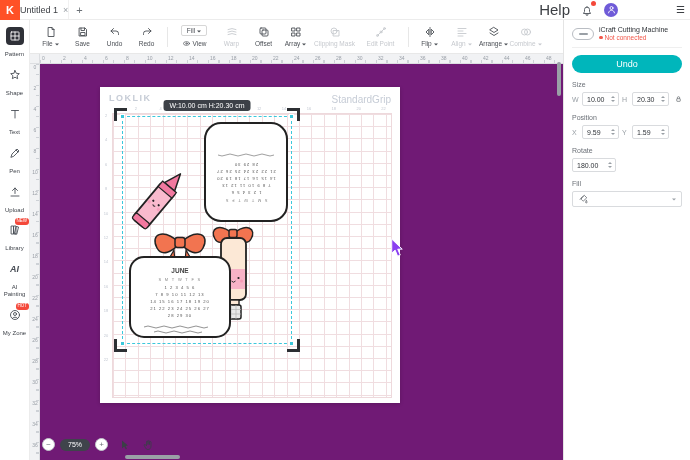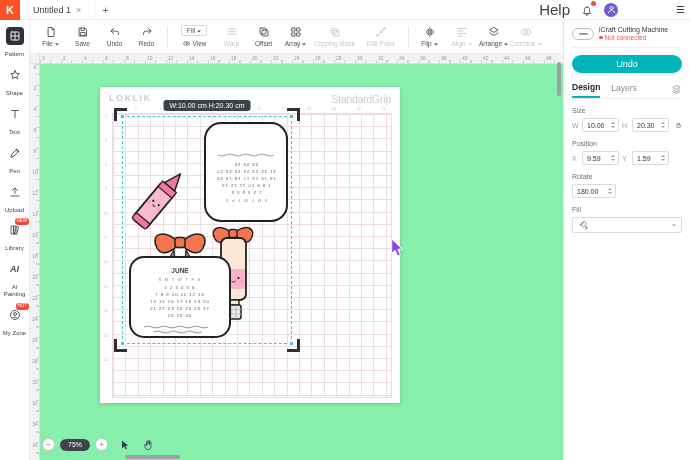--- a/index.html
+++ b/index.html
@@ -2,21 +2,21 @@
 <html><head>
 <meta charset="utf-8">
 <style>
   * { margin:0; padding:0; box-sizing:border-box; }
   body { background:#d8dadd; font-family:"Liberation Sans","DejaVu Sans",sans-serif; }
   .app { width:690px; height:460px; background:#fff; position:relative; overflow:hidden; color:#333; }
 
   
   .titlebar { height:20px; display:flex; align-items:center; background:#fff; border-bottom:1px solid #ececec; }
   .logo { width:20px; height:20px; background:#ff5126; color:#fff; display:flex; align-items:center; justify-content:center; font-size:11px; font-weight:bold; flex:none; }
-  .tab { display:flex; align-items:center; gap:5px; padding:0 13px; font-size:9px; color:#3c3f44; height:100%; border-right:1px solid #f1f1f1; }
+  .tab { display:flex; align-items:center; gap:5px; padding:0 0; font-size:9px; color:#3c3f44; height:100%; border-right:1px solid #f1f1f1; }
   .tab-close { color:#9aa0a6; font-size:9px; }
   .newtab { font-size:11px; color:#6b7076; padding:0 7px; }
   .tb-spacer { flex:1; }
   .help { font-size:15px; color:#3c3f44; margin-right:11px; }
   .bell { position:relative; width:13px; height:13px; color:#4a4f57; margin-right:10px; }
   .bell-dot { position:absolute; top:-2px; right:-2px; width:5px; height:5px; border-radius:50%; background:#f4483a; }
   .avatar { width:14px; height:14px; border-radius:50%; background:#6f5bd8; display:flex; align-items:center; justify-content:center; color:#fff; flex:none; }
   .menu-btn { font-size:10px; color:#3c3f44; margin-left:58px; margin-right:5px; }
 
   
@@ -40,21 +40,21 @@
   .tlabel { font-size:6.5px; white-space:nowrap; display:flex; align-items:center; }
   .ic { width:12px; height:12px; fill:none; stroke:currentColor; stroke-width:1.8; stroke-linecap:round; stroke-linejoin:round; }
   .ic-s { width:9px; height:9px; }
   .caret { width:0; height:0; border:2.5px solid transparent; border-top-color:currentColor; margin-left:2px; transform:translateY(1.5px); }
   .tdivider { width:1px; height:20px; background:#e7e7e7; margin:0 4px; flex:none; }
   .fillview { display:flex; flex-direction:column; align-items:center; gap:3px; width:42px; flex:none; }
   .fill-select { border:1px solid #d7d7d7; border-radius:2px; font-size:6.5px; padding:1px 5px; display:flex; align-items:center; color:#4b4f55; }
   .view-item { font-size:6.5px; color:#4b4f55; display:flex; align-items:center; gap:2px; }
 
   
-  .canvas { flex:1; position:relative; background:#86efac; overflow:hidden; }
+  .canvas { flex:1; position:relative; background:#701a75; overflow:hidden; }
   .ruler-corner { position:absolute; top:0; left:0; width:10px; height:10px; background:#f1f2f4; border-right:1px solid #dcdee1; border-bottom:1px solid #dcdee1; z-index:3; }
   .ruler-top { position:absolute; top:0; left:10px; right:0; height:10px; background:#f1f2f4; border-bottom:1px solid #dcdee1; display:flex; overflow:hidden; z-index:2;
     background-image:repeating-linear-gradient(to right,#cdd1d6 0 1px,transparent 1px 10.5px); background-size:100% 3px; background-position:left bottom; background-repeat:no-repeat; }
   .ruler-top span { width:21px; flex:none; font-size:5px; color:#989ea6; line-height:9px; padding-left:2px; }
   .ruler-left { position:absolute; top:10px; left:0; bottom:0; width:10px; background:#f1f2f4; border-right:1px solid #dcdee1; display:flex; flex-direction:column; overflow:hidden; z-index:2;
     background-image:repeating-linear-gradient(to bottom,#cdd1d6 0 1px,transparent 1px 10.5px); background-size:3px 100%; background-position:right top; background-repeat:no-repeat; }
   .ruler-left span { height:21px; flex:none; font-size:5px; color:#989ea6; text-align:center; width:10px; }
 
   .mat { position:absolute; left:70px; top:33px; width:300px; height:316px; background:#fff; box-shadow:0 1px 4px rgba(0,0,0,.18); }
   .mat-brand { position:absolute; top:6px; left:9px; font-size:9px; font-weight:bold; letter-spacing:1.5px; color:#c6ccd6; }
@@ -553,29 +553,20 @@
           <div class="machine-name">iCraft Cutting Machine</div>
           <div class="machine-status">
             <span class="rdot"></span>
             <span>Not connected</span>
           </div>
         </div>
       </div>
 
       <div class="make-btn">Undo</div>
 
-      <div class="tabs">
-        <div class="ptab active">Design</div>
-        <div class="ptab">Layers</div>
-        <svg class="layers-ic" viewBox="0 0 24 24" style="fill:none;stroke:currentColor;stroke-width:1.8">
-            <path d="M12 3l8 4.5-8 4.5-8-4.5z"></path>
-            <path d="M4 12.5l8 4.5 8-4.5"></path>
-            <path d="M4 16.5l8 4.5 8-4.5"></path>
-          </svg>
-      </div>
 
       <div class="section-label">Size</div>
       <div class="prow">
         <span class="axis">W</span>
         <div class="nbox">
           <span class="nval">10.00</span>
           <span class="step">
               <i class="up"></i>
               <i class="dn"></i>
             </span>

